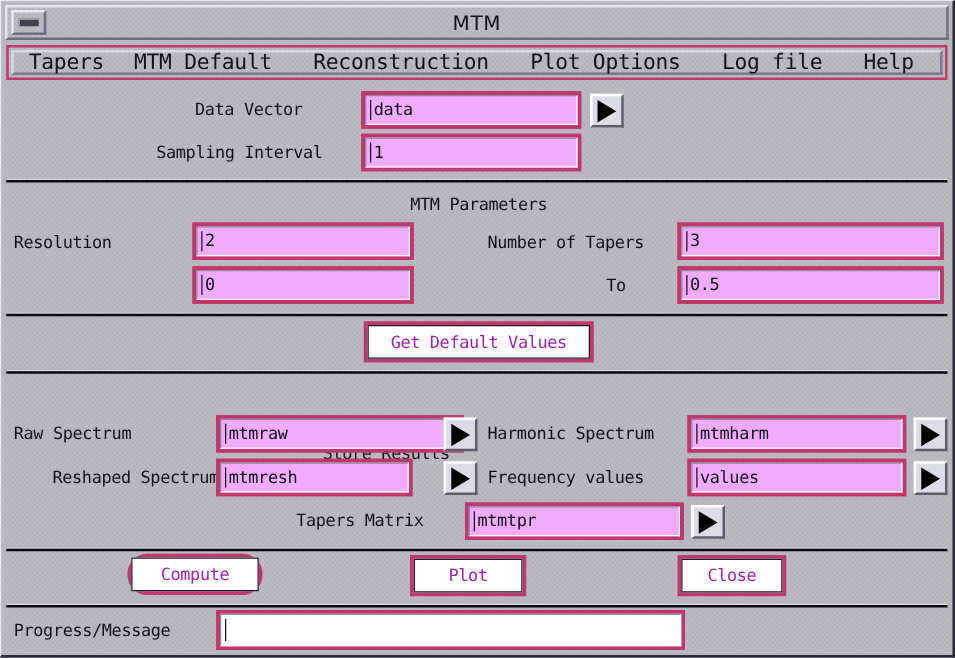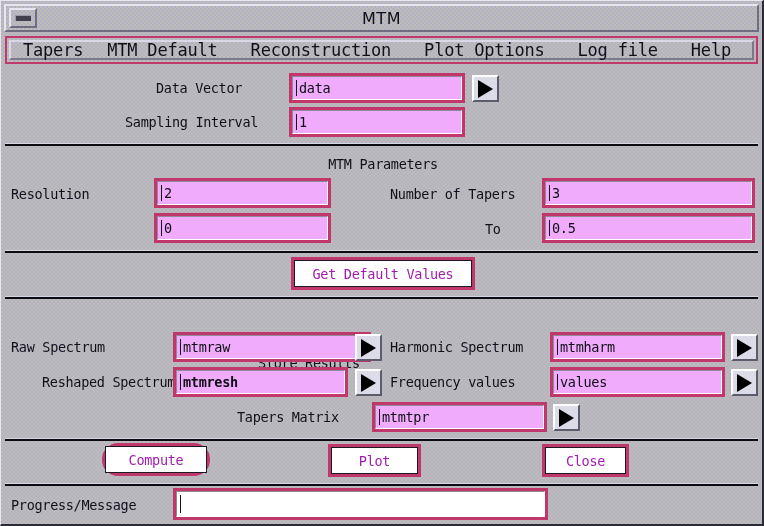--- a/index.html
+++ b/index.html
@@ -205,21 +205,21 @@
 
   <div class="lbl" style="left:389px;top:338px;">Harmonic Spectrum</div>
   <div class="tf" style="left:549px;top:331px;width:175px;height:30px;">
     <div class="in">mtmharm</div>
   </div>
   <div class="arw" style="left:730px;top:333px;width:27px;height:27px;">
     <b></b>
   </div>
 
   <div class="lbl" style="left:10px;top:373px;padding-left:31px;">Reshaped Spectrum</div>
-  <div class="tf" style="left:172px;top:366px;width:175px;height:30px;font-weight:bold;">
+  <div class="tf" style="left:172px;top:366px;width:157px;height:30px;">
     <div class="in">mtmresh</div>
   </div>
   <div class="arw" style="left:354px;top:368px;width:27px;height:27px;">
     <b></b>
   </div>
 
   <div class="lbl" style="left:389px;top:373px;">Frequency values</div>
   <div class="tf" style="left:549px;top:366px;width:175px;height:30px;">
     <div class="in">values</div>
   </div>

